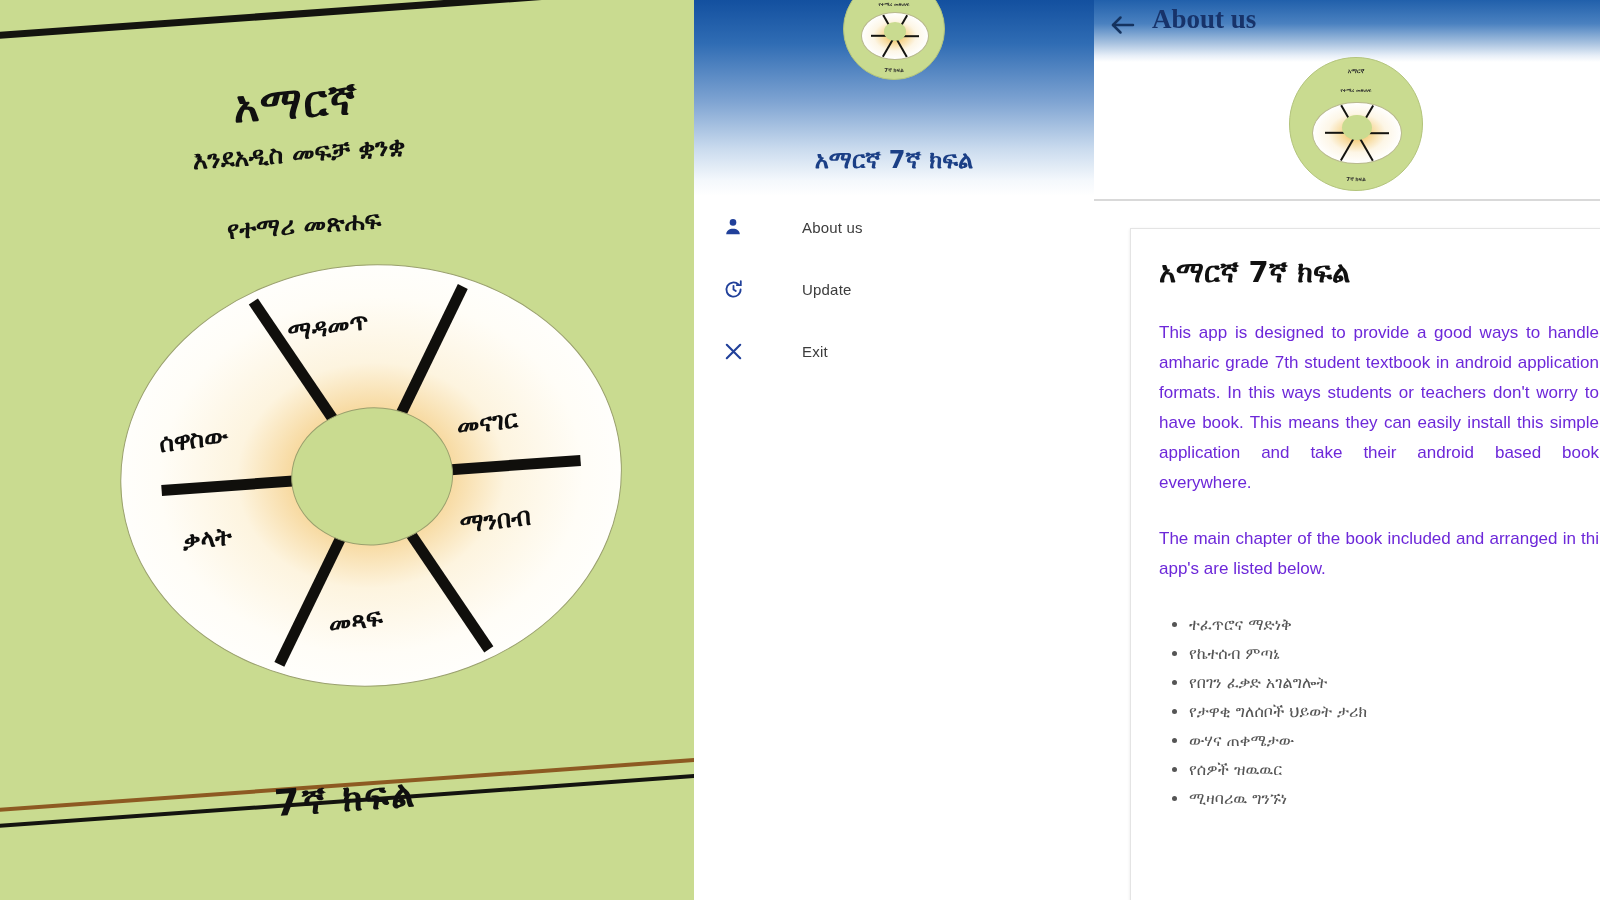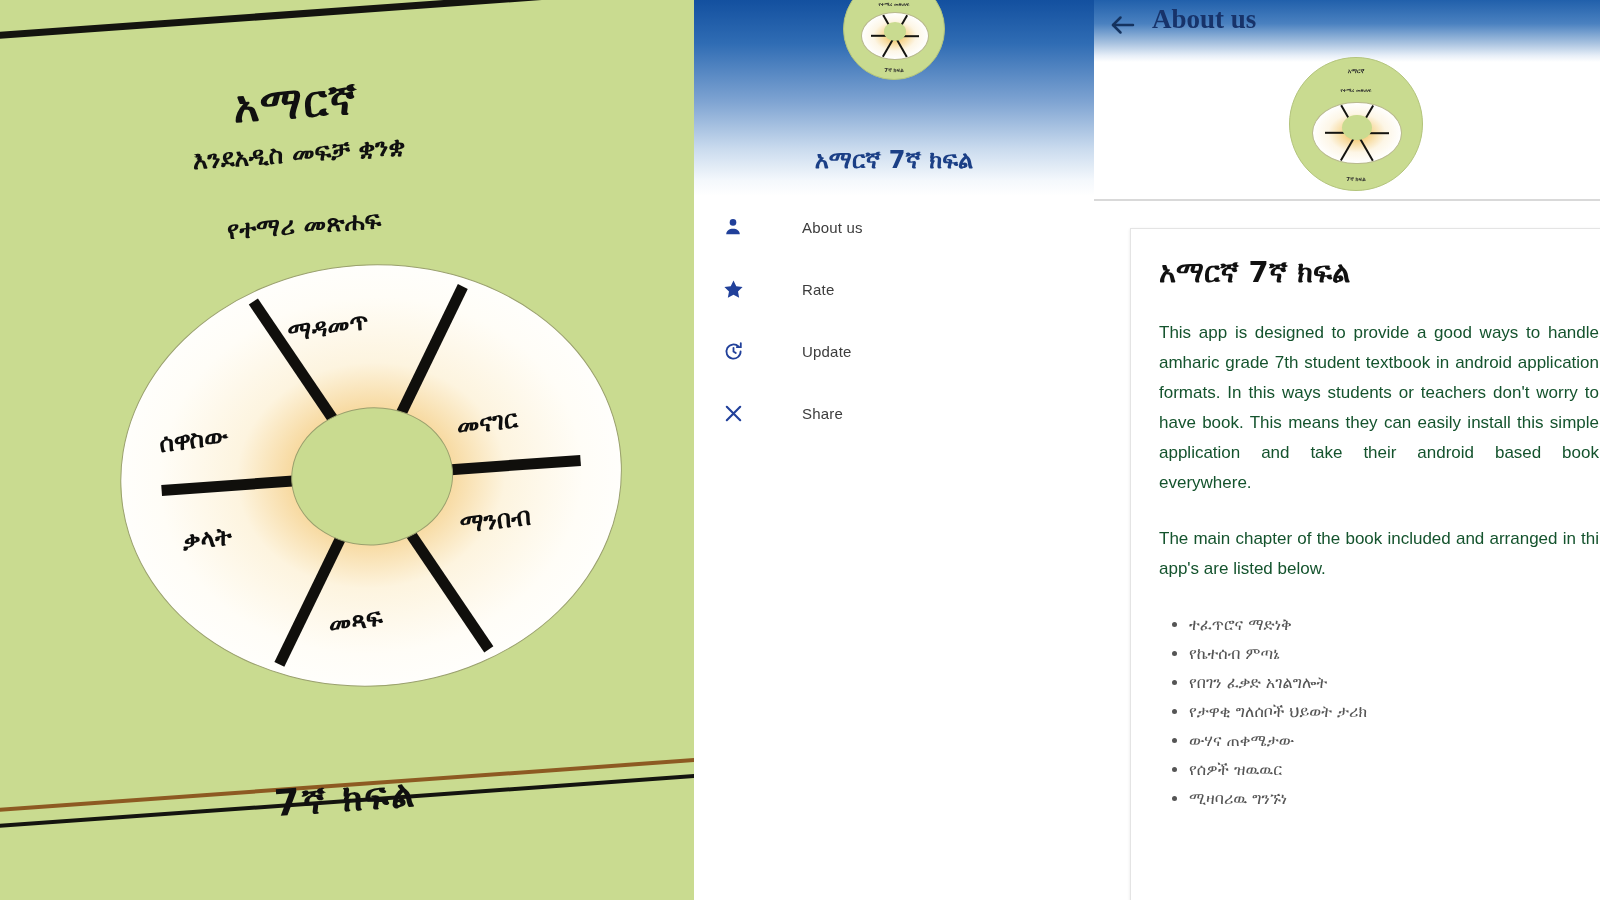--- a/index.html
+++ b/index.html
@@ -131,21 +131,21 @@
     position:absolute;left:36px;top:228px;width:560px;min-height:700px;
     background:#fff;border:1px solid #e4e4e4;border-right:none;
     box-shadow:0 1px 3px rgba(0,0,0,.10);
     padding:26px 28px 20px 28px;box-sizing:border-box;
   }
   .card-h1{
     font-size:29px;font-weight:700;color:#111;margin:0 0 28px 0;
     font-family:"DejaVu Sans","Liberation Sans",sans-serif;
   }
   .card-p{
-    font-size:17px;line-height:30px;color:#14532d;text-align:justify;margin:0 0 26px 0;
+    font-size:17px;line-height:30px;color:#6d28d9;text-align:justify;margin:0 0 26px 0;
     width:440px;
   }
   .card-list{margin:0;padding:0 0 0 30px;list-style:disc;}
   .card-list li{
     font-size:16px;line-height:29px;color:#555;margin:0;
     font-family:"DejaVu Sans","Liberation Sans",sans-serif;
   }
 
   
   .mini{position:absolute;left:0;top:0;width:100%;height:100%;}
@@ -228,49 +228,41 @@
       <div class="menu-item">
         <span class="menu-ico">
           <svg width="22" height="22" viewBox="0 0 24 24" fill="currentColor">
             <circle cx="12" cy="7" r="3.6"></circle>
             <path d="M4.6 20c0-4.1 3.3-6.2 7.4-6.2S19.4 15.9 19.4 20z"></path>
           </svg>
         </span>
         <span class="menu-label">About us</span>
       </div>
 
-      <div class="menu-item">
-        <span class="menu-ico">
-          <svg width="23" height="23" viewBox="0 0 24 24" fill="currentColor">
-            <path d="M12 2.6l2.9 6 6.6.9-4.8 4.6 1.2 6.5-5.9-3.1-5.9 3.1 1.2-6.5L2.5 9.5l6.6-.9z"></path>
-          </svg>
-        </span>
-        <span class="menu-label">Rate</span>
-      </div>
 
 
 
       <div class="menu-item">
         <span class="menu-ico">
           <svg width="23" height="23" viewBox="0 0 24 24" fill="none" stroke="currentColor" stroke-width="1.9" stroke-linecap="round">
             <path d="M19.4 12a7.4 7.4 0 1 1-2.2-5.2"></path>
             <path d="M19.6 3.2v4.2h-4.2"></path>
             <path d="M12 8.2V12l2.4 1.6"></path>
           </svg>
         </span>
         <span class="menu-label">Update</span>
       </div>
 
       <div class="menu-item">
         <span class="menu-ico">
           <svg width="23" height="23" viewBox="0 0 24 24" fill="none" stroke="currentColor" stroke-width="2.2" stroke-linecap="round">
             <path d="M5 5l14 14M19 5L5 19"></path>
           </svg>
         </span>
-        <span class="menu-label">Share</span>
+        <span class="menu-label">Exit</span>
       </div>
 
     </div>
   </div>
 
   <div class="about">
     <div class="about-bar">
       <span class="back-arrow">
         <svg width="30" height="30" viewBox="0 0 24 24" fill="none" stroke="currentColor" stroke-width="2" stroke-linecap="round" stroke-linejoin="round">
           <path d="M20 12H4"></path>

